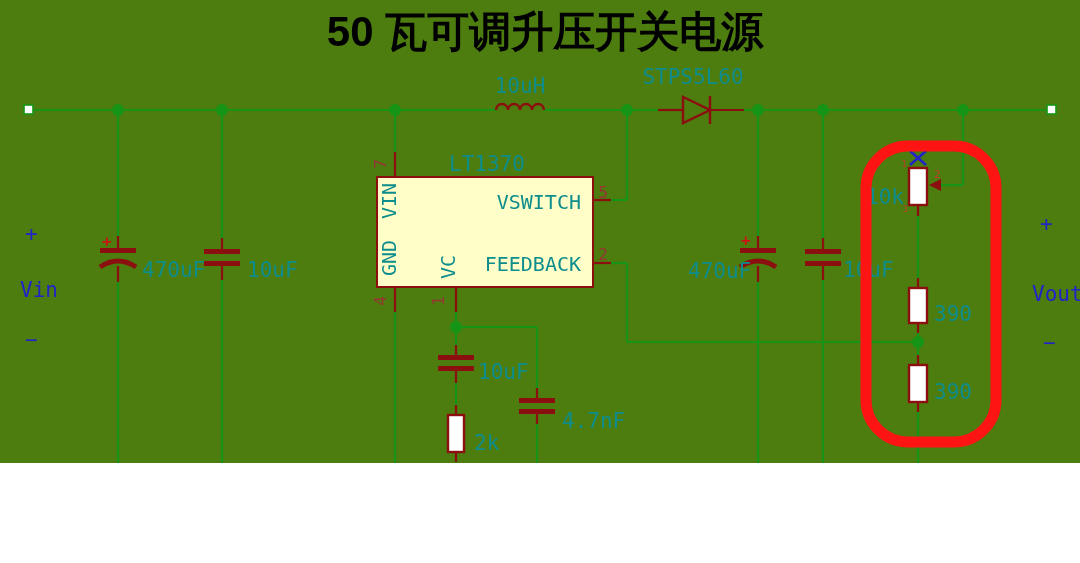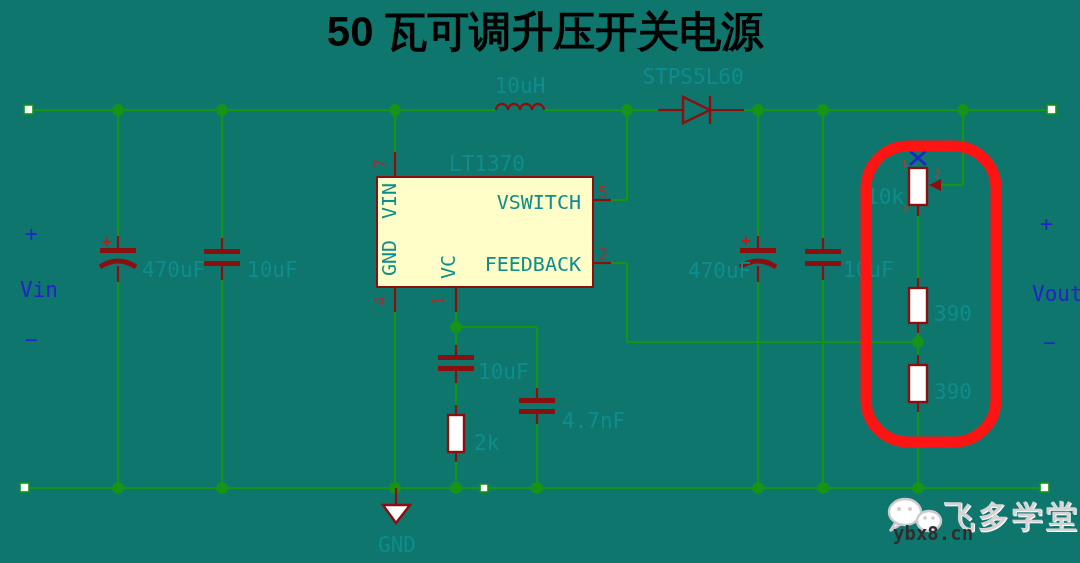--- a/index.html
+++ b/index.html
@@ -1,16 +1,16 @@
 <!DOCTYPE html>
 <html style="--wire: #169416; --component: #8c0f0f; --label: #0e8d8d; --voltage: #2323c8; --highlight: #ff1414; --ic_fill: #fffdc8; --pin_number: #993333;"><head>
 <meta charset="utf-8">
 <style>
   html,body{margin:0;padding:0;background:#ffffff;}
-  .stage{position:relative;width:1080px;height:563px;background:#0f766e;overflow:hidden;
+  .stage{position:relative;width:1080px;height:463px;background:#4d7c0f;overflow:hidden;
          font-family:"DejaVu Sans Mono",monospace;text-align:center;}
   svg text{font-family:"DejaVu Sans Mono",monospace;}
   .title-text{font-family:"Liberation Sans","DejaVu Sans",sans-serif;font-weight:bold;
               font-size:42px;fill:#000;}
   .wire{stroke:var(--wire);stroke-width:2.2;fill:none;}
   .term{stroke:var(--wire);stroke-width:1.6;fill:#fff;}
   .dot{fill:var(--wire);stroke:none;}
   .comp{stroke:var(--component);stroke-width:2.4;fill:none;}
   .comp-box{stroke:var(--component);stroke-width:2.4;fill:#fff;}
   .plate{fill:var(--component);stroke:none;}

